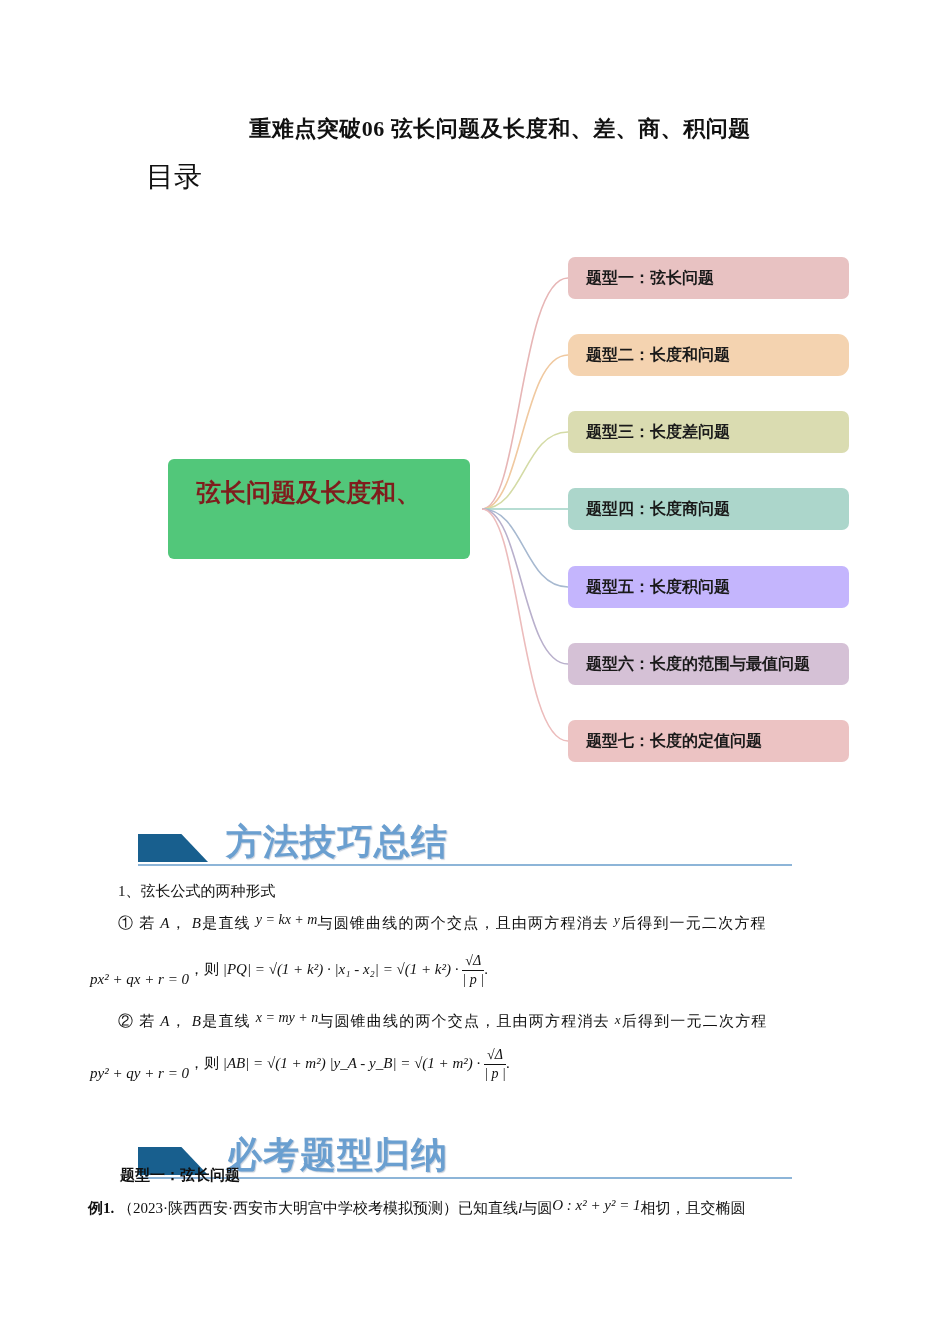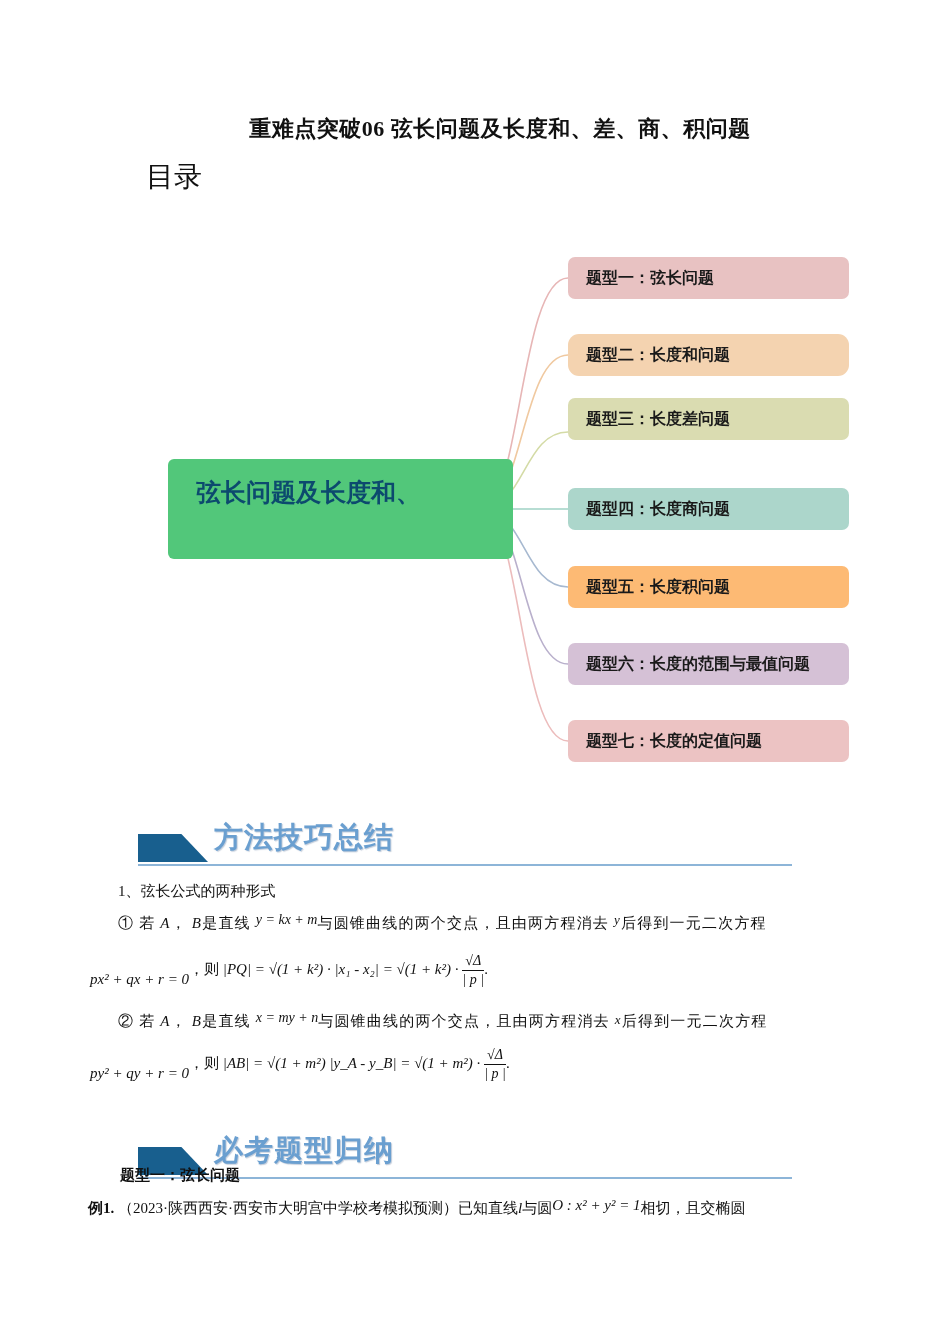--- a/index.html
+++ b/index.html
@@ -1,33 +1,33 @@
 <!DOCTYPE html>
 <html><head>
 <meta charset="utf-8">
 <style>
   html, body { margin:0; padding:0; background:#ffffff; }
   body { width:950px; height:1344px; position:relative; overflow:hidden;
          font-family:"Liberation Serif","DejaVu Serif",serif; color:#111; }
   .abs { position:absolute; }
   .doc-title { left:0; width:1000px; top:114px; text-align:center; font-weight:bold; font-size:22px; letter-spacing:0.5px; }
   .toc-heading { left:146px; top:158px; font-size:28px; font-family:"DejaVu Sans","Liberation Sans",sans-serif; font-weight:normal; }
-  .central-node { left:168px; top:459px; width:345px; height:100px; background:#52c77a; border-radius:6px;
-                  font-family:"DejaVu Sans","Liberation Sans",sans-serif; font-weight:bold; font-size:25px; color:#0c4a6e;
+  .central-node { left:168px; top:459px; width:302px; height:100px; background:#52c77a; border-radius:6px;
+                  font-family:"DejaVu Sans","Liberation Sans",sans-serif; font-weight:bold; font-size:25px; color:#7f1d1d;
                   box-sizing:border-box; padding:16px 0 0 28px; line-height:36px; }
   .central-node span { display:block; }
   .central-node .l2 { padding-left:26px; }
   .branch { left:568px; width:281px; height:42px; border-radius:7px; box-sizing:border-box;
             padding-left:18px; line-height:42px; font-family:"DejaVu Sans","Liberation Sans",sans-serif;
             font-weight:bold; font-size:16px; color:#1a1a1a; }
   svg.connectors { position:absolute; left:0; top:0; }
   .section-banner { left:138px; width:654px; height:46px; }
   .banner-block { position:absolute; left:0; top:14px; width:70px; height:28px; background:#185f8e;
                   clip-path:polygon(0 0, 62% 0, 100% 100%, 0 100%); }
-  .banner-text { position:absolute; left:76px; top:-2px; font-size:29px; color:#6a9fd0; font-weight:bold;
+  .banner-text { position:absolute; left:88px; top:-2px; font-size:36px; color:#6a9fd0; font-weight:bold;
                  font-family:"DejaVu Serif","Liberation Serif",serif; letter-spacing:1px;
                  text-shadow:1px 1px 1px rgba(80,110,150,0.35); }
   .banner-rule { position:absolute; left:0; top:44px; width:654px; height:2px; background:#8db5d8; }
   .para { font-size:15px; line-height:22px; }
   .math { font-style:italic; font-family:"Liberation Serif","DejaVu Serif",serif; }
   .frac { display:inline-block; vertical-align:middle; text-align:center; font-style:italic; }
   .frac .num { display:block; border-bottom:1px solid #111; padding:0 3px; font-size:14px; line-height:18px; }
   .frac .den { display:block; font-size:14px; line-height:18px; }
   .bold { font-weight:bold; }
 </style>
@@ -48,23 +48,23 @@
     <path d="M482 509 C 520 509, 520 741, 568 741" stroke="#ecbcbc"></path>
   </g>
 </svg>
 
 <div class="abs central-node">
   <span>弦长问题及长度和、</span>
 </div>
 
 <div class="abs branch" style="top:257px;background:#e8c2c2;">题型一：弦长问题</div>
 <div class="abs branch" style="top:334px;background:#f4d3b0;border-radius:11px;">题型二：长度和问题</div>
-<div class="abs branch" style="top:398px;background:#dadcb1;">题型三：长度差问题</div>
+<div class="abs branch" style="top:411px;background:#dadcb1;">题型三：长度差问题</div>
 <div class="abs branch" style="top:488px;background:#acd6cb;">题型四：长度商问题</div>
-<div class="abs branch" style="top:566px;background:#fdba74;">题型五：长度积问题</div>
+<div class="abs branch" style="top:566px;background:#c4b5fd;">题型五：长度积问题</div>
 <div class="abs branch" style="top:643px;background:#d5c1d6;">题型六：长度的范围与最值问题</div>
 <div class="abs branch" style="top:720px;background:#ecc3c3;">题型七：长度的定值问题</div>
 
 <div class="abs section-banner" style="top:820px;">
   <div class="banner-block"></div>
   <div class="banner-text">方法技巧总结</div>
   <div class="banner-rule"></div>
 </div>
 
 <div class="abs para" style="left:118px;top:880px;">1、弦长公式的两种形式</div>

